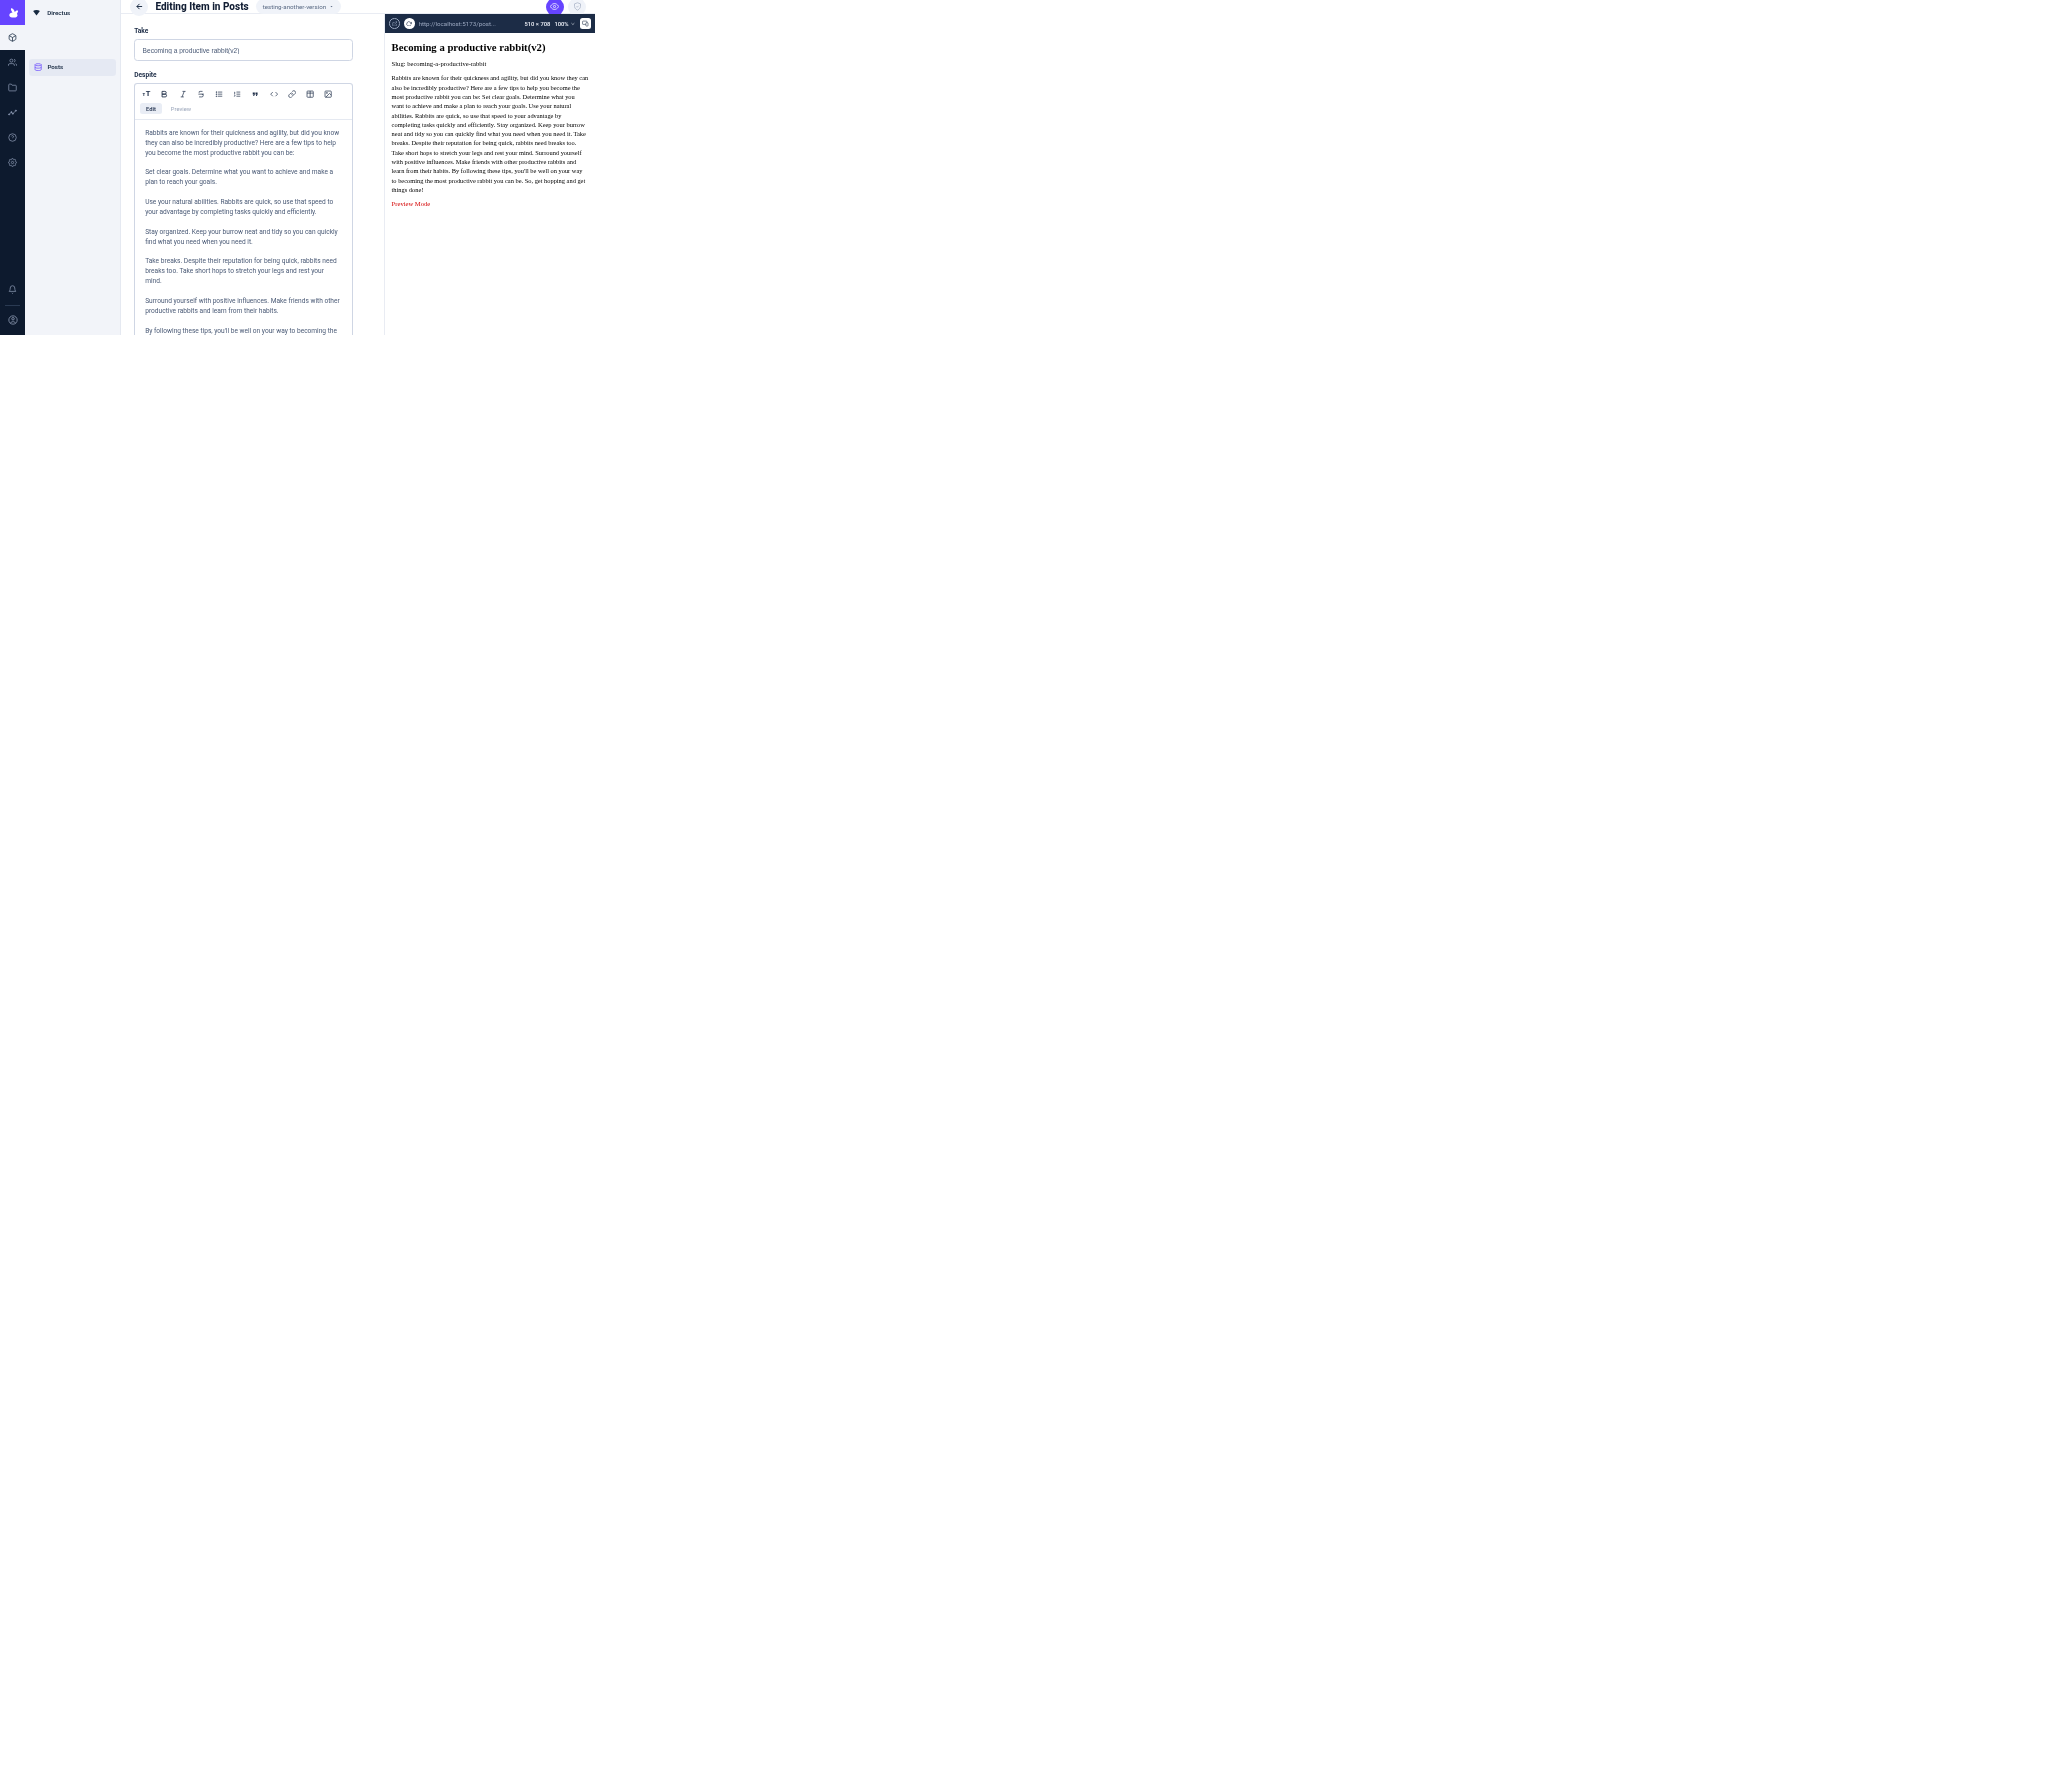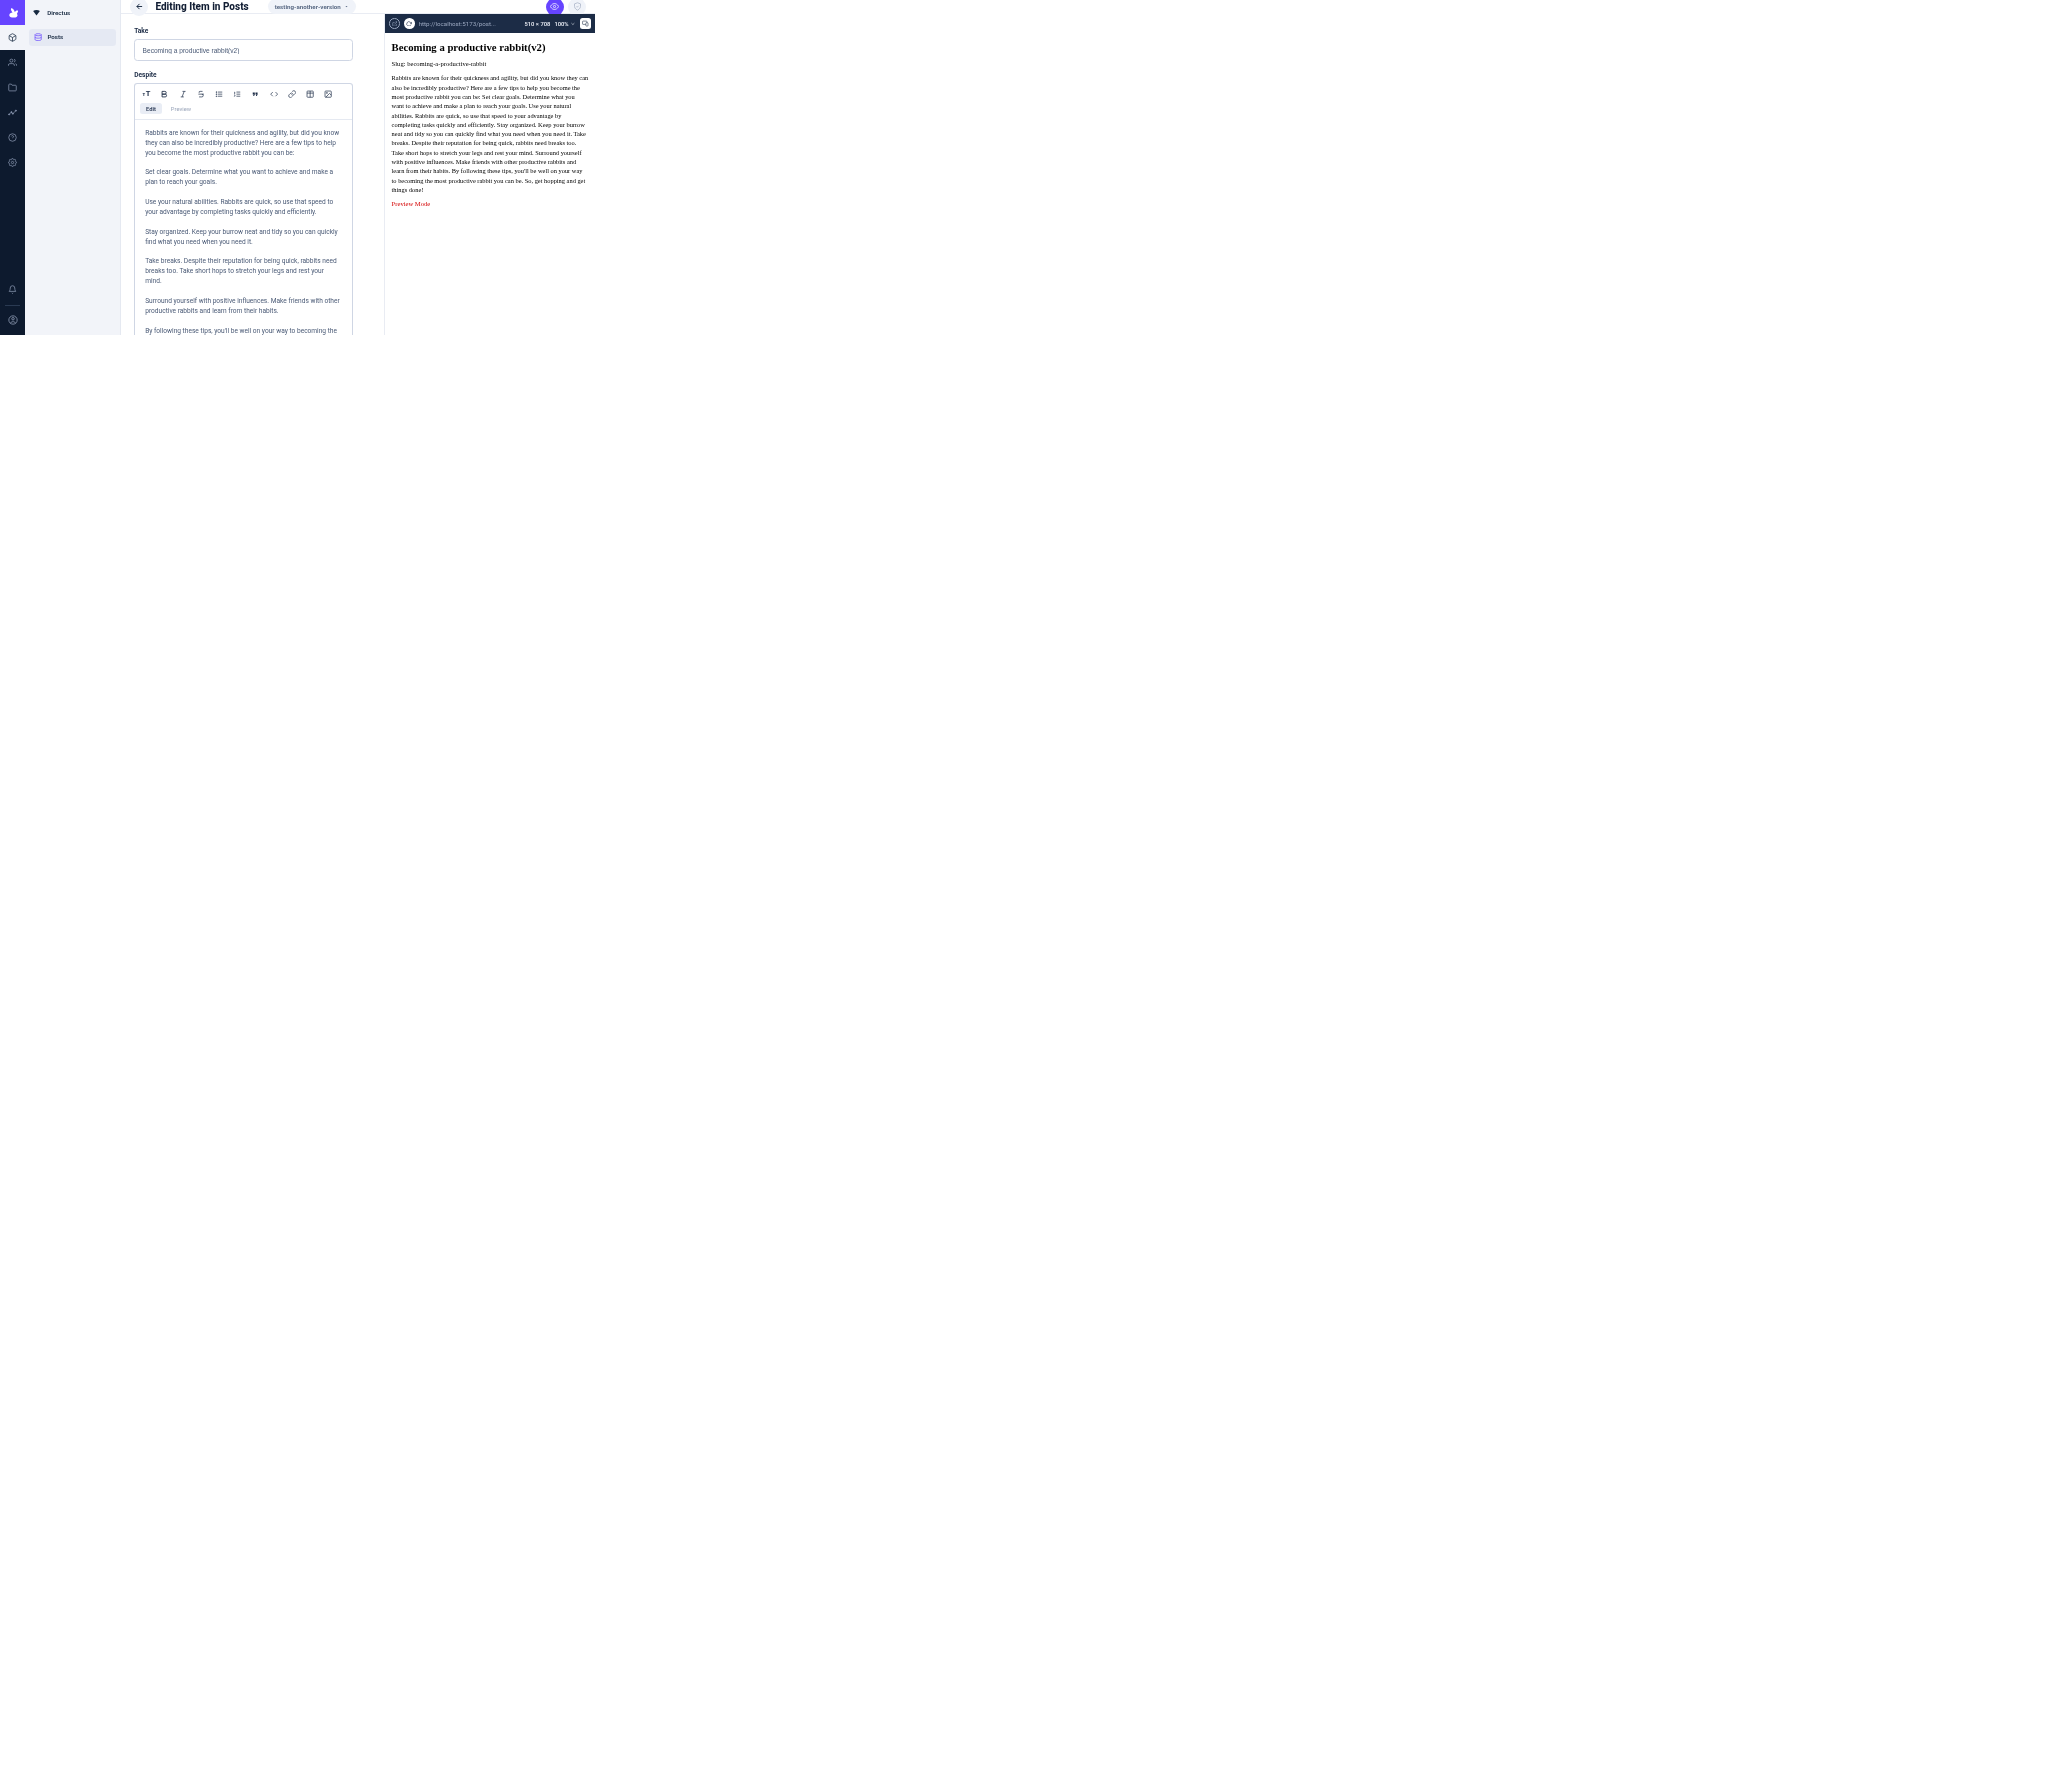--- a/index.html
+++ b/index.html
@@ -58,20 +58,21 @@
     font-size: 6.2px;
   }
   .sidebar-nav { padding: 4.1px 4.1px; }
   .sidebar-item {
     display: flex; align-items: center; gap: 5px;
     padding: 4.1px 5px;
     border-radius: 3.3px;
     color: #172940;
     font-weight: 600;
     font-size: 6.2px;
+    margin-top: 30px;
   }
   .sidebar-item.active {
     background: #e5e9f3;
   }
   .sidebar-item .nav-icon { color: #6644ff; }
 
   
   .main {
     flex: 1;
     display: flex; flex-direction: column;
@@ -92,22 +93,21 @@
     color: #172940;
   }
   .page-title { font-size: 10px; font-weight: 800; color: #111d33; }
   .version-pill {
     display: flex; align-items: center; gap: 3.3px;
     background: #f0f3f9;
     border-radius: 413px;
     padding: 3.3px 6.6px;
     color: #5b6b85;
     font-size: 6.2px;
-    font-weight: 700;
-    margin-left: 12px;
+    font-weight: 400;
   }
   .topbar-spacer { flex: 1; }
   .topbar-actions { display: flex; gap: 4.1px; }
   .round-btn {
     width: 18px; height: 18px;
     border-radius: 50%;
     display: flex; align-items: center; justify-content: center;
   }
   .live-btn { background: #6644ff; color: #fff; }
   .shield-btn { background: #f0f3f9; color: #aab3c5; }

